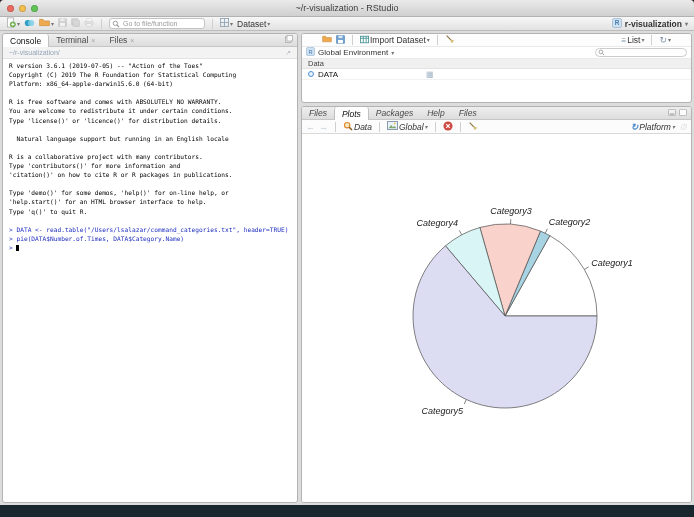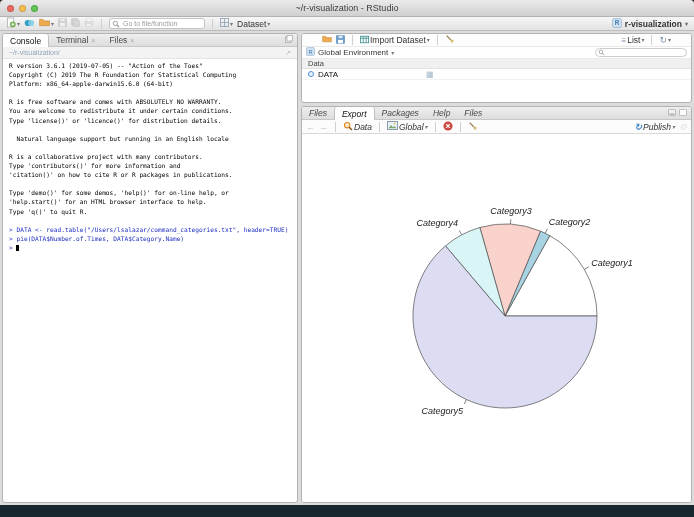--- a/index.html
+++ b/index.html
@@ -263,21 +263,21 @@
             </div>
           </div>
       </div>
 
       <div class="panel plots-panel">
         <div class="tabbar">
           <div class="tab">
             <span>Files</span>
           </div>
           <div class="tab active">
-            <span>Export</span>
+            <span>Plots</span>
           </div>
           <div class="tab">
             <span>Packages</span>
           </div>
           <div class="tab">
             <span>Help</span>
           </div>
           <div class="tab">
             <span>Files</span>
           </div>
@@ -322,21 +322,21 @@
           <span class="sep"></span>
           <span class="iconbtn">
             <span><svg width="10" height="10" viewBox="0 0 12 12">
                   <line x1="2" y1="2" x2="7" y2="7" stroke="#8a6d3b" stroke-width="1.3"></line>
                   <path d="M6.5 6.5 L10.5 8.2 L8.2 10.5 Z" fill="#e3c76f" stroke="#b09a4a" stroke-width="0.5"></path>
                 </svg></span>
           </span>
           <span class="spacer"></span>
           <span class="iconbtn">
             <span class="glyph-blue">↻</span>
-            <span>Publish</span>
+            <span>Platform</span>
             <span class="caret">▾</span>
           </span>
           <span class="iconbtn grayed">
             <span class="glyph-gray">⚙</span>
           </span>
         </div>
         <div class="plotarea">
           <svg width="391" height="375" viewBox="0 0 391 375">
               <path d="M203,182 L295,182 A92,92 0 0 0 247.8270115667306,101.65985415748736 Z" fill="#ffffff" stroke="#4d4d4d" stroke-width="0.7"></path>
               <line x1="282.335001935272" y1="135.4171977235118" x2="286.6466868230585" y2="132.88552368674615" stroke="#4d4d4d" stroke-width="0.7"></line>

